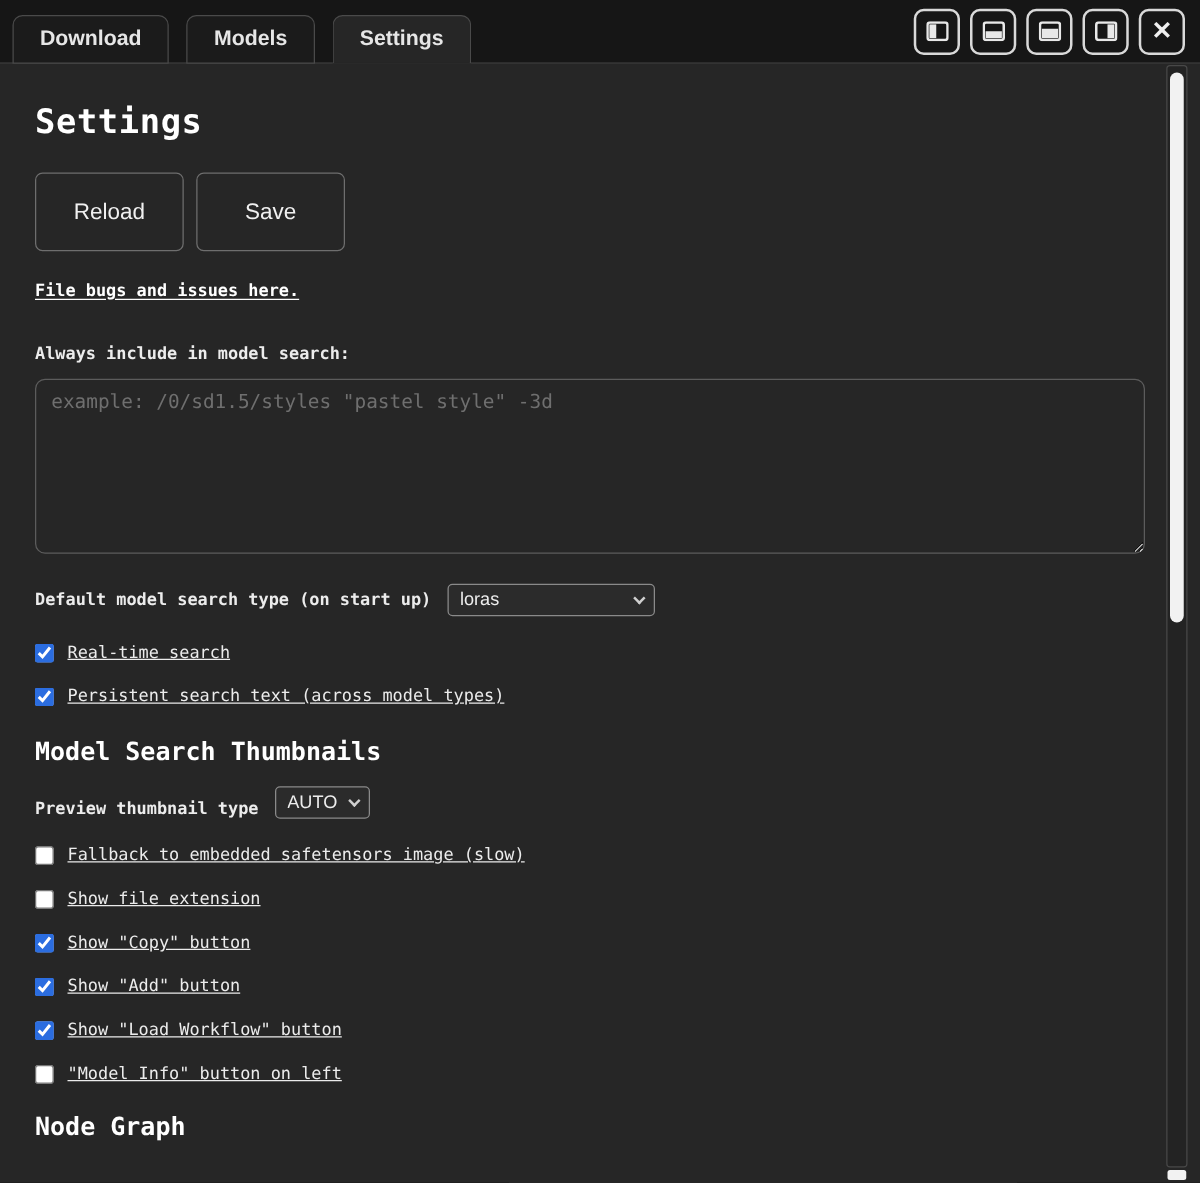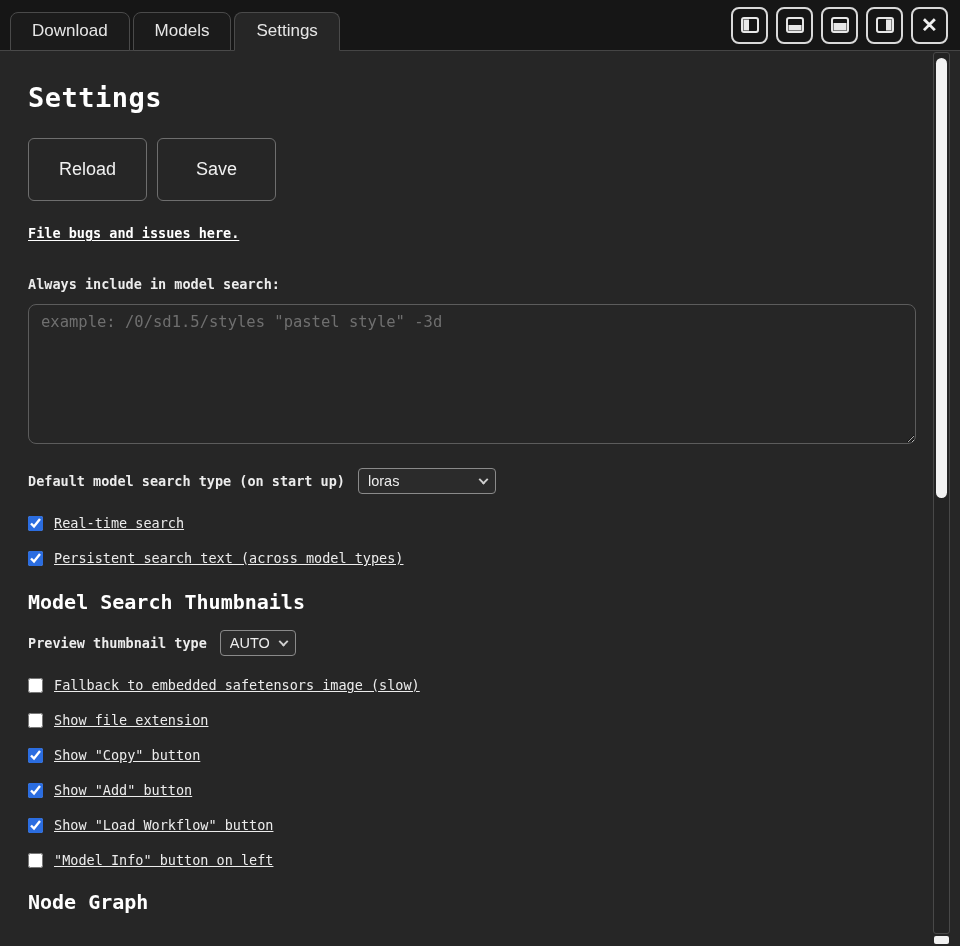--- a/index.html
+++ b/index.html
@@ -13,21 +13,21 @@
 
   
   .topbar {
     height: 51px;
     background: #161616;
     display: flex;
     align-items: flex-end;
     padding-left: 10px;
     border-bottom: 1px solid #454545;
   }
-  .tabs { display: flex; align-items: flex-start; gap: 3px; }
+  .tabs { display: flex; align-items: flex-start; gap: 14px; font-weight: bold; }
   .tab {
     font-family: "Liberation Sans", sans-serif;
     font-size: 17px;
     color: #e6e6e6;
     padding: 8px 21px 9px;
     border: 1px solid #4a4a4a;
     border-radius: 8px 8px 0 0;
     background: #1b1b1b;
     margin-bottom: -1px;
     cursor: pointer;
@@ -127,37 +127,37 @@
     color: #cfcfcf;
     font-family: "DejaVu Sans Mono", monospace;
     font-size: 15.5px;
     padding: 8px 12px;
     resize: both;
     outline: none;
   }
   .search-textarea::placeholder { color: #6f6f6f; }
 
   .inline-row { margin-top: 24px; display: flex; align-items: center; gap: 13px; }
-  .inline-row.tight { margin-top: 16px; }
+  .inline-row.tight { margin-top: 16px; align-items: flex-end; }
 
   .select-wrap { position: relative; display: inline-flex; }
   select {
     appearance: none;
     -webkit-appearance: none;
     background: #2b2b2b;
     color: #ededed;
     border: 1px solid #8a8a8a;
     border-radius: 4px;
     font-family: "Liberation Sans", sans-serif;
     font-size: 14.5px;
     padding: 4px 28px 4px 9px;
     cursor: pointer;
     outline: none;
   }
-  select.w-loras { width: 138px; }
+  select.w-loras { width: 166px; }
   select.w-auto  { width: 76px; padding-right: 25px; }
   .chev {
     position: absolute;
     right: 9px; top: 50%;
     width: 7px; height: 7px;
     border-right: 2px solid #cfcfcf;
     border-bottom: 2px solid #cfcfcf;
     transform: translateY(-70%) rotate(45deg);
     pointer-events: none;
   }

